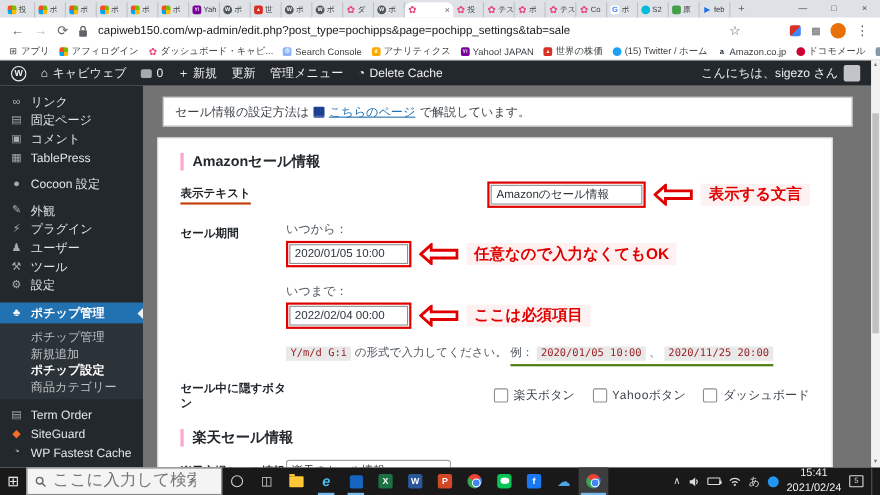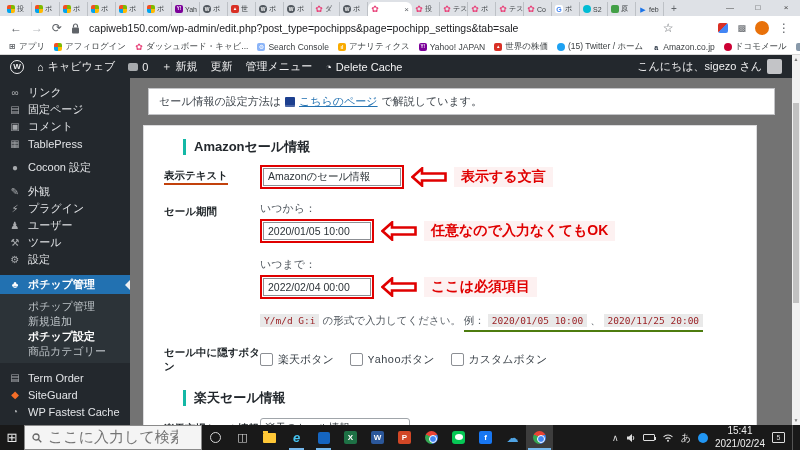--- a/index.html
+++ b/index.html
@@ -66,24 +66,24 @@
   .sb-sub { background:#2c3338; padding:3px 0 6px; }
   .sb-sub-item { padding:2px 9px 2px 28px; height:15px; color:#bdc3c7; }
   .sb-sub-item.current { color:#fff; font-weight:bold; }
 
   
   .content { position:absolute; left:130px; top:78px; right:8px; bottom:25px; background:#737373; overflow:hidden; }
   .notice { position:absolute; left:18px; top:10px; right:17px; height:27px; background:#fff; border:1px solid #c3c4c7; display:flex; align-items:center; gap:4px; padding:0 10px; font-size:11px; color:#3c434a; }
   .book-icon { width:10px; height:10px; background:#1d3f8f; border-radius:1px; display:inline-block; box-shadow:inset 0 -2px 0 #fff3; }
   .notice a { color:#2271b1; }
   .panel { position:absolute; left:13px; top:47px; width:614px; height:330px; background:#fff; border:1px solid #dcdcde; padding:0 20px; }
-  .section-h { margin-top:13px; font-size:13px; font-weight:bold; color:#23282d; border-left:3px solid #14b8a6; padding-left:8px; line-height:16px; height:16px;margin-left:19px; }
+  .section-h { margin-top:13px; font-size:13px; font-weight:bold; color:#23282d; border-left:3px solid #f9a8d4; padding-left:8px; line-height:16px; height:16px; }
   .frow { display:flex; margin-top:10px; }
   .flabel { width:96px; flex:none; font-size:10.5px; font-weight:bold; color:#1d2327; padding-top:4px; }
-  .ffield { flex:1; font-size:11px; color:#50575e; }
+  .ffield { flex:1; font-size:11px; color:#50575e;justify-content:flex-end; }
   .red-ul { border-bottom:2px solid #c2410c; padding-bottom:2px; }
   .redbox { display:inline-block; border:2px solid #e00000; padding:1px; background:#fff; }
   .txt { height:18px; border:1px solid #8c8f94; font-size:10.5px; padding:0 4px; color:#2c3338; font-family:inherit; }
   .txt.plain { height:20px; border-radius:3px; border-color:#a0a5aa; }
   .inline { display:flex; align-items:center; }
   .sub-label { margin-bottom:3px; }
   .arrow-svg { margin:0 7px; flex:none; }
   .ann { color:#e00000; font-weight:bold; font-size:14px; background:#fdf1f1; padding:1px 7px; white-space:nowrap; }
   .help { margin-top:15px; font-size:10.5px; color:#50575e; }
   .help code { font-family:"DejaVu Sans Mono","Liberation Mono",monospace; font-size:9.5px; background:#e9e9e9; padding:1px 4px; color:#9b2226; }
@@ -488,21 +488,21 @@
           <span class="cb">
               <i></i>
               <span>楽天ボタン</span>
             </span>
           <span class="cb">
               <i></i>
               <span>Yahooボタン</span>
             </span>
           <span class="cb">
               <i></i>
-              <span>カスタムボタン</span>
+              <span>ダッシュボード</span>
             </span>
         </div>
       </div>
 
       <div class="section-h mt16">楽天セール情報</div>
 
       <div class="frow mt12">
         <div class="flabel">楽天市場セール情報</div>
         <div class="ffield">
           <input class="txt plain" style="width: 150px;" value="楽天のセール情報">

